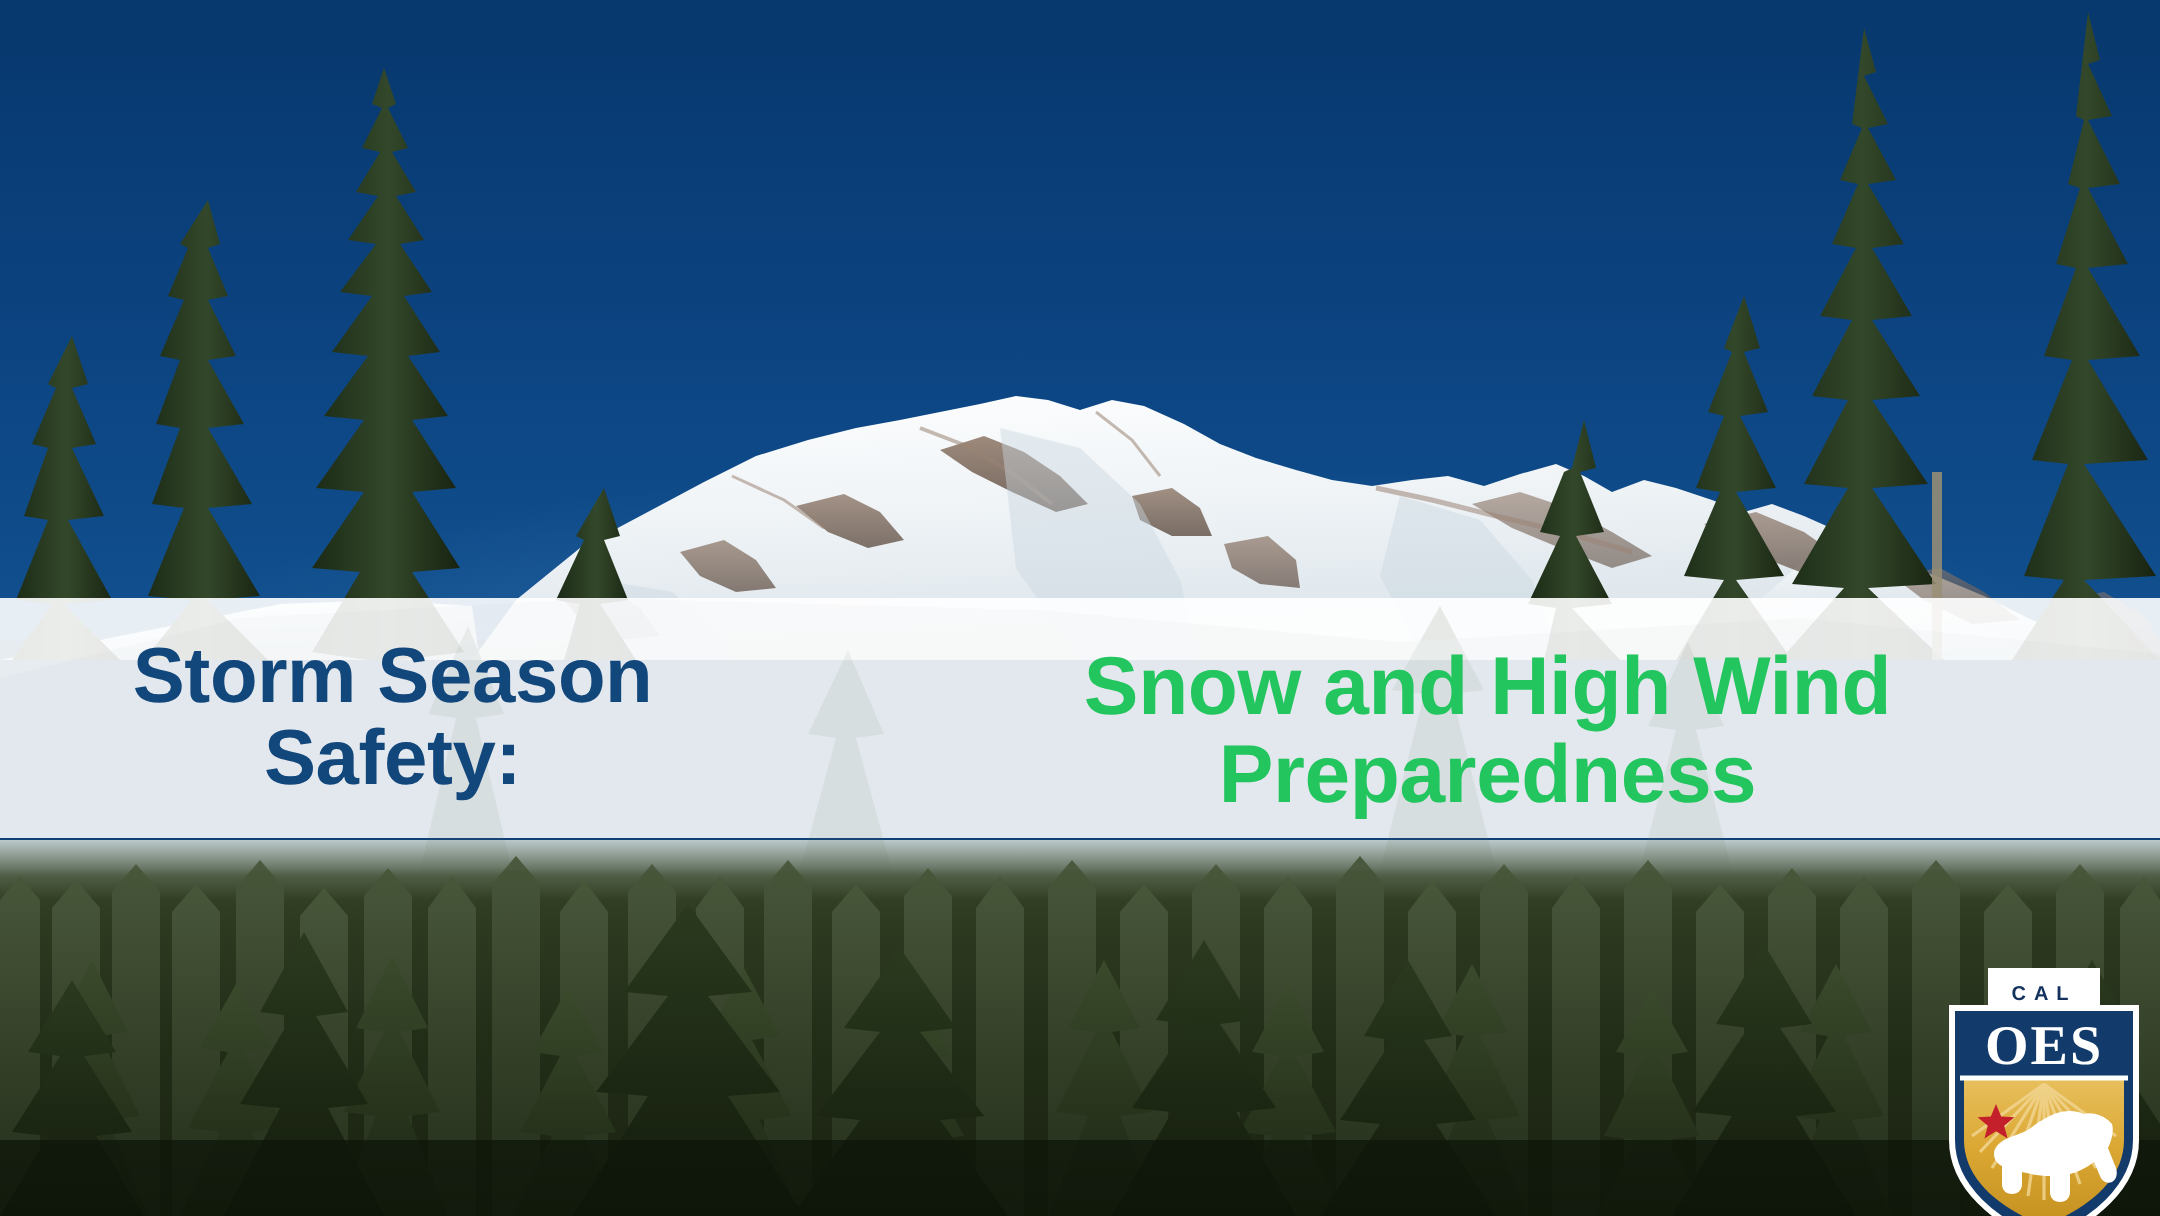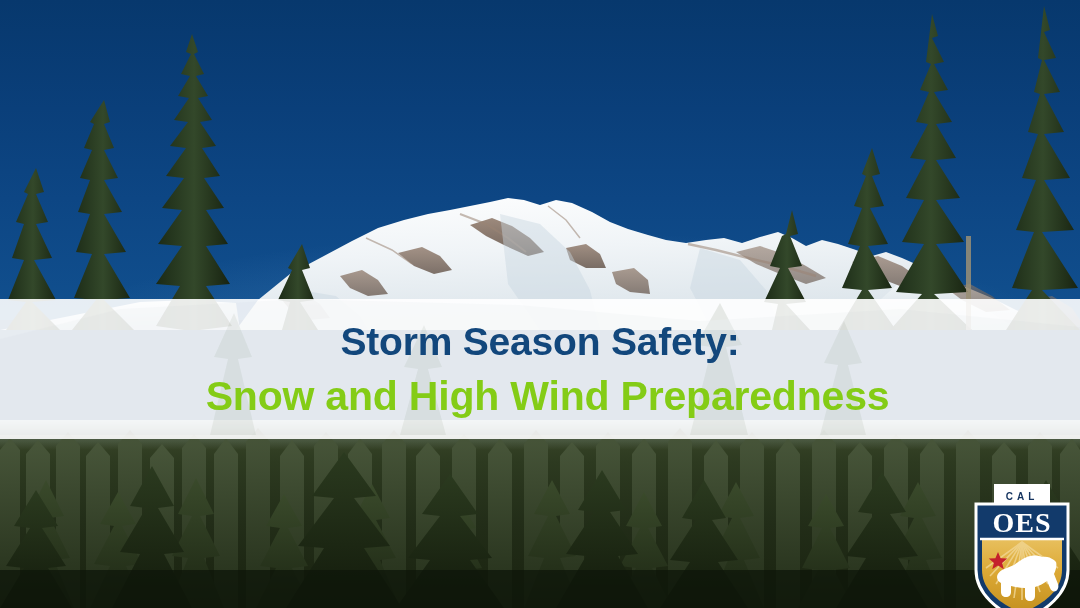--- a/index.html
+++ b/index.html
@@ -61,25 +61,25 @@
     left: 0; top: 0; width: 1080px; height: 30px;
     background: linear-gradient(180deg, rgba(212,225,232,0.85) 0%, rgba(150,170,160,0.25) 60%, rgba(0,0,0,0) 100%);
   }
 
   
   .banner {
     position: absolute;
     left: 0;
     top: 299px;
     width: 1080px;
-    height: 140px;
+    height: 120px;
     background: rgba(255,255,255,0.90);
     z-index: 40;
     display: flex;
-    flex-direction: column;
+    flex-direction: row;
     align-items: center;
     justify-content: center;
   }
   .banner-ghost {
     position: absolute;
     left: 0; top: 0; width: 1080px; height: 136px;
     opacity: 0.12;
     pointer-events: none;
   }
   .title-line1 {
@@ -362,21 +362,21 @@
         <path d="M 400 136 L 418 70 L 404 68 L 424 26 L 442 68 L 428 70 L 446 136 Z"></path>
         <path d="M 690 136 L 712 48 L 696 46 L 720 4 L 742 46 L 726 48 L 748 136 Z"></path>
         <path d="M 820 136 L 838 66 L 824 64 L 844 22 L 862 64 L 848 66 L 866 136 Z"></path>
       </g>
       <g fill="#8fa3b3">
         <path d="M 0 136 L 0 40 L 120 10 L 300 0 L 520 6 L 700 22 L 900 10 L 1080 28 L 1080 136 Z" opacity="0.35"></path>
       </g>
     </svg>
 
     <div class="title-line1" style="color:#12477c;">Storm Season Safety:</div>
-    <div class="title-line2" style="color:#84cc16;margin-left:15px;">Snow and High Wind Preparedness</div>
+    <div class="title-line2" style="color:#22c55e;margin-left:15px;">Snow and High Wind Preparedness</div>
   </div>
 
   <div class="logo">
     <svg width="108" height="140" viewBox="0 0 108 140">
       <defs>
         <linearGradient id="goldG" x1="0.5" y1="0" x2="0.5" y2="1">
           <stop offset="0%" stop-color="#e8c05f"></stop>
           <stop offset="45%" stop-color="#dca935"></stop>
           <stop offset="100%" stop-color="#c4901f"></stop>
         </linearGradient>

